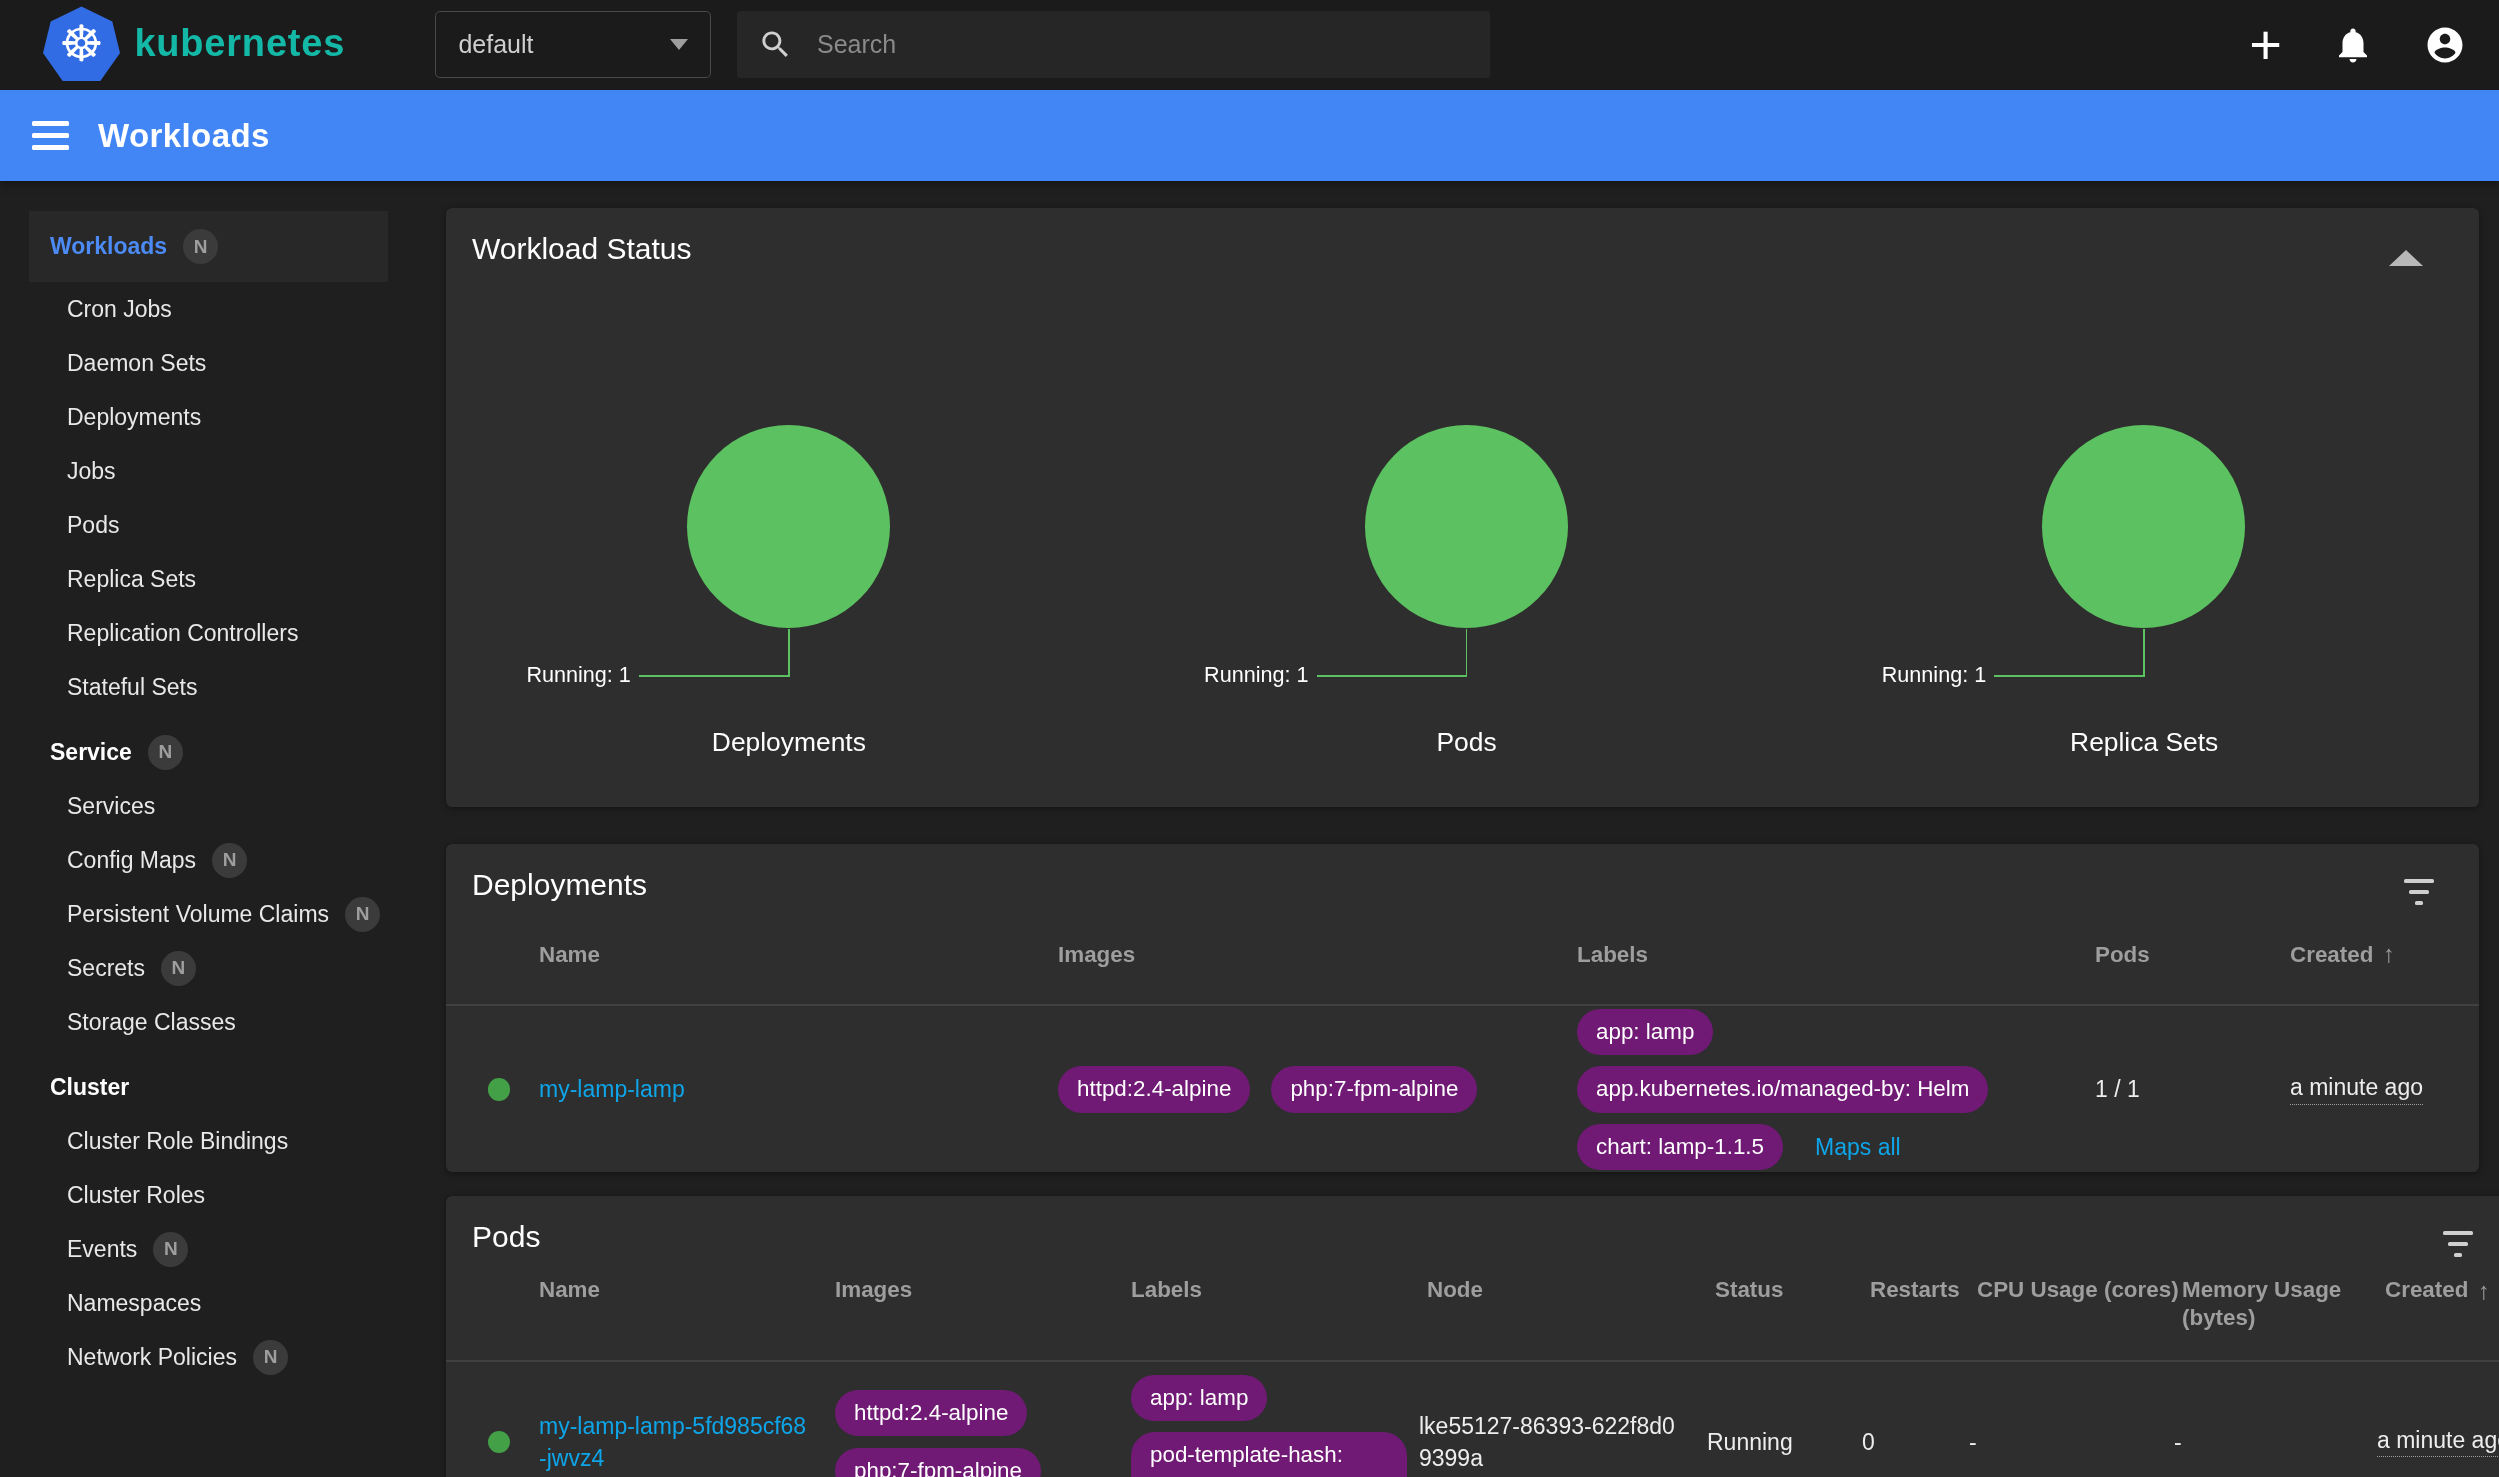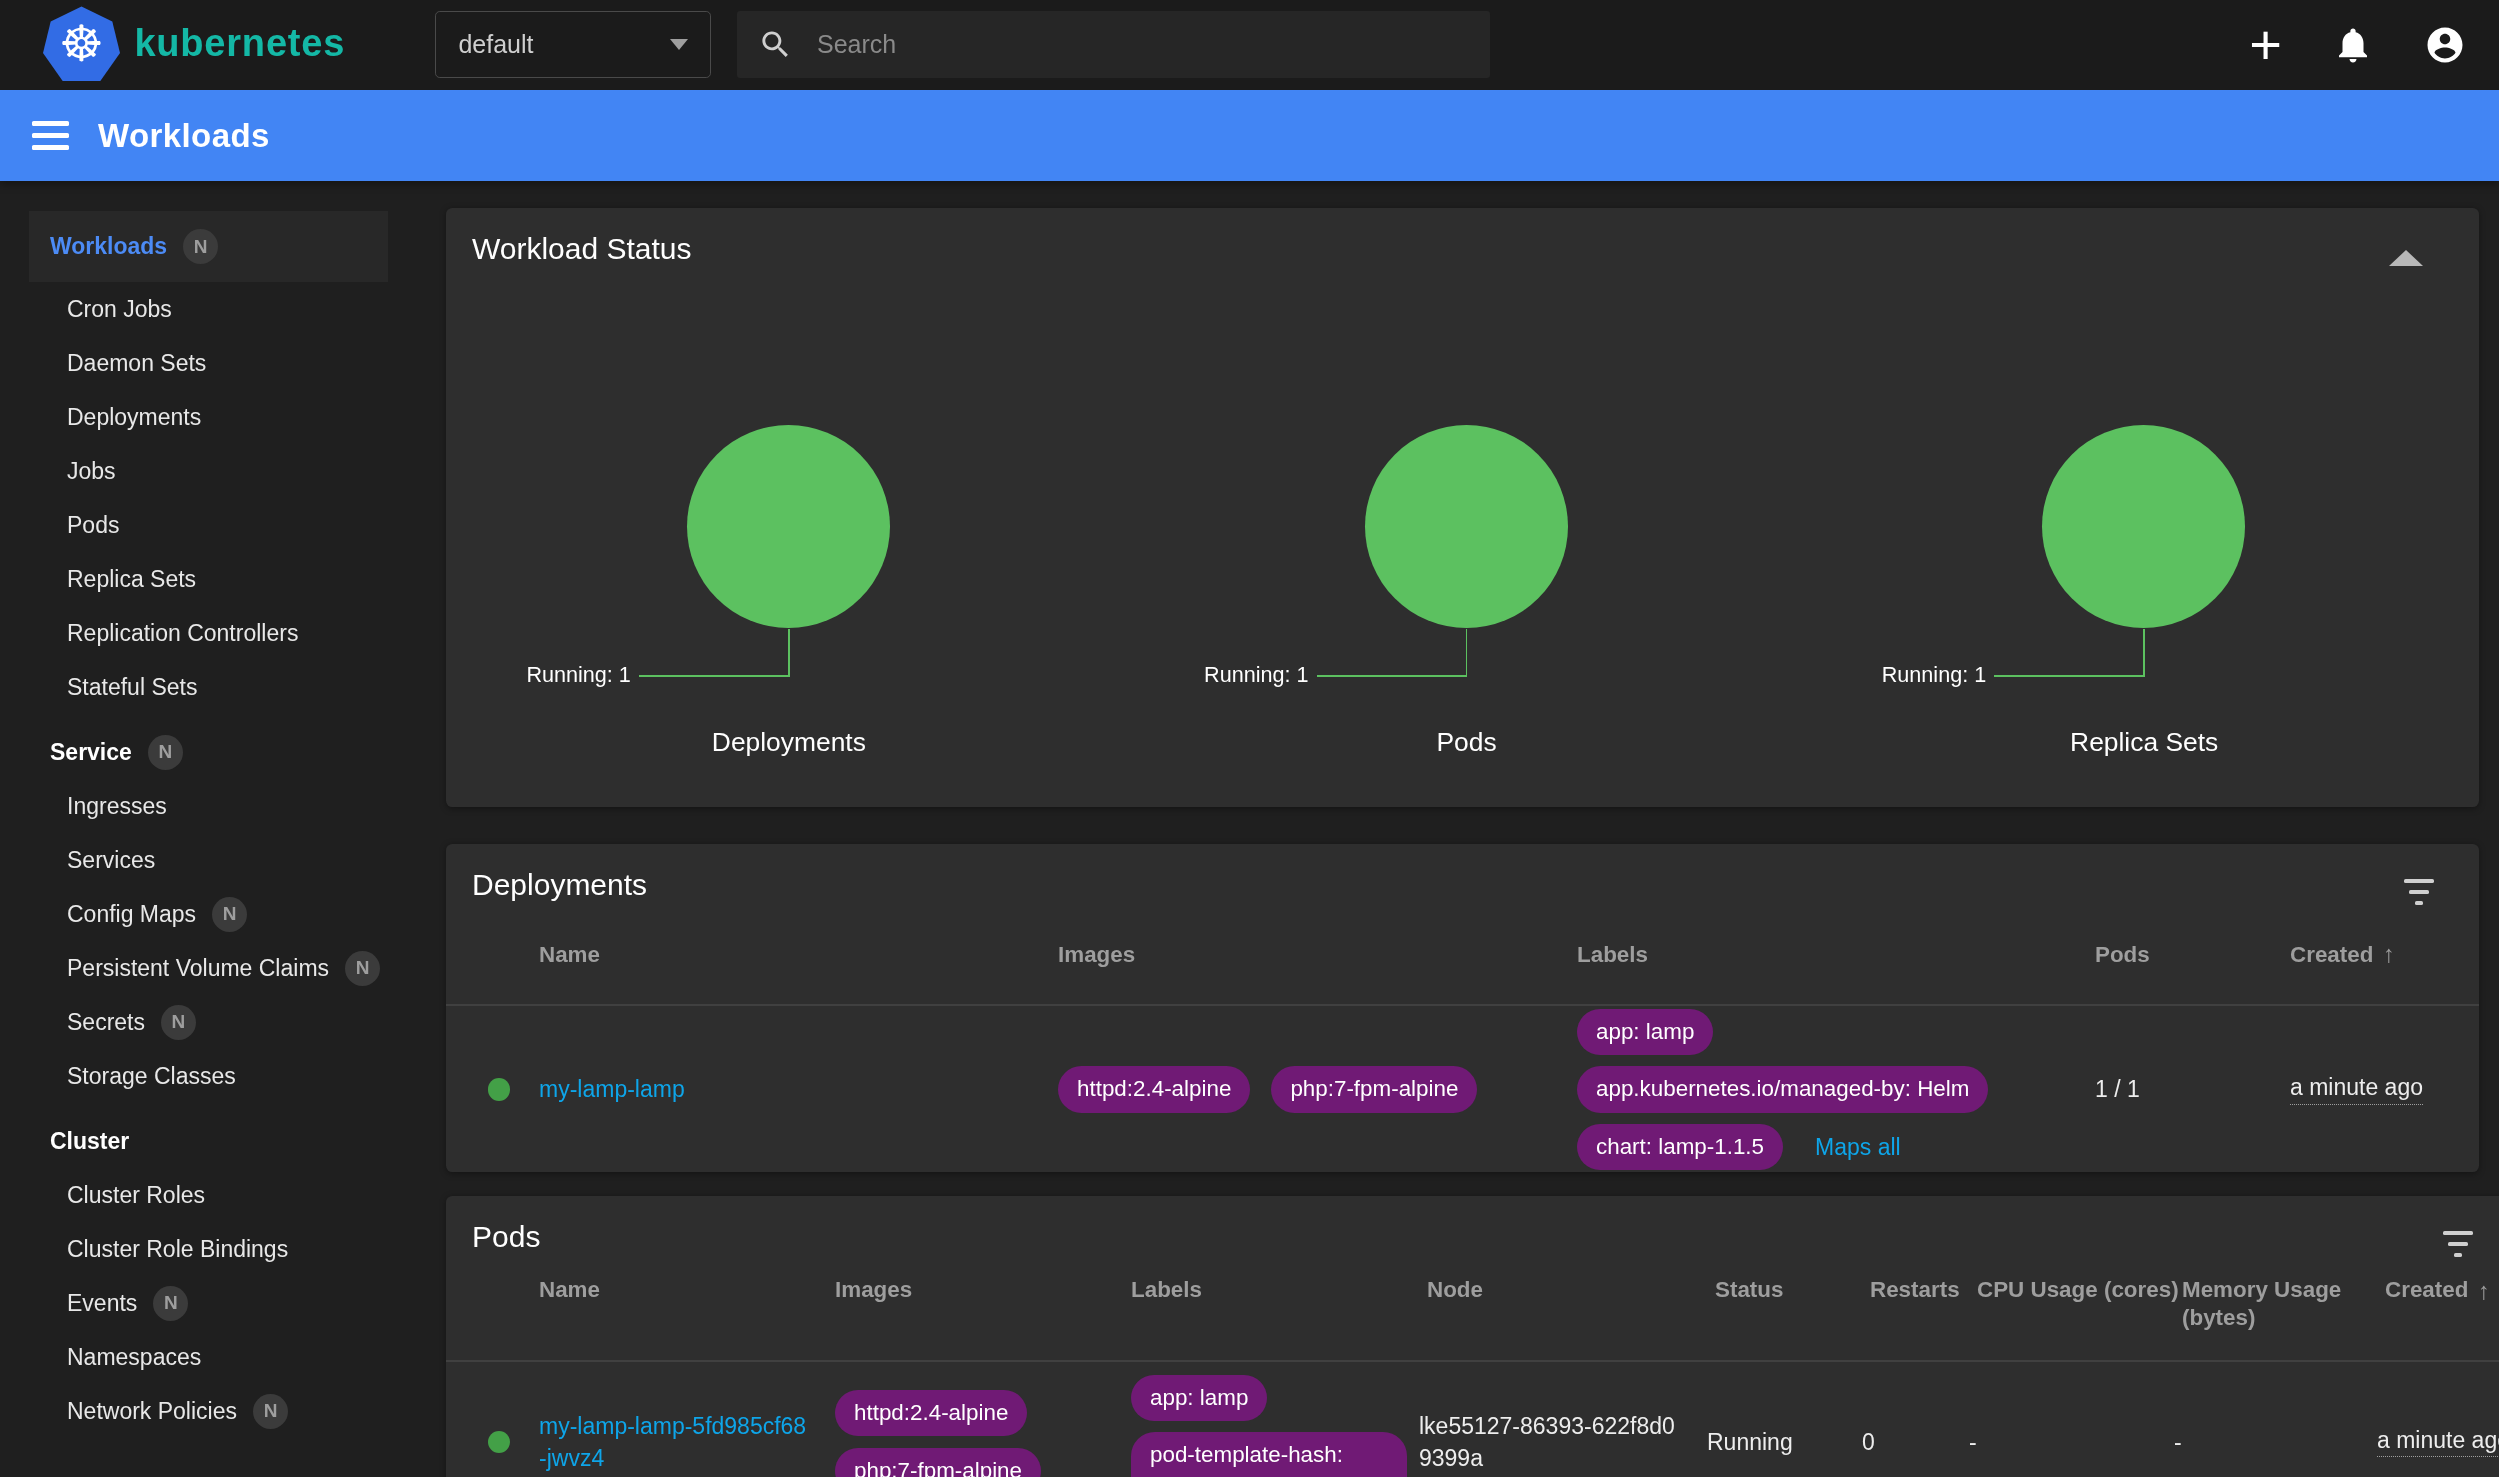--- a/index.html
+++ b/index.html
@@ -172,23 +172,20 @@
         <span>Replication Controllers</span>
       </div>
       <div class="side-item">
         <span>Stateful Sets</span>
       </div>
       <div class="side-section">
         <span>Service</span>
         <span class="nbadge">N</span>
       </div>
       <div class="side-item">
-        <span>Ingresses</span>
-      </div>
-      <div class="side-item">
         <span>Services</span>
       </div>
       <div class="side-item">
         <span>Config Maps</span>
         <span class="nbadge">N</span>
       </div>
       <div class="side-item">
         <span>Persistent Volume Claims</span>
         <span class="nbadge">N</span>
       </div>
@@ -196,24 +193,24 @@
         <span>Secrets</span>
         <span class="nbadge">N</span>
       </div>
       <div class="side-item">
         <span>Storage Classes</span>
       </div>
       <div class="side-section">
         <span>Cluster</span>
       </div>
       <div class="side-item">
+        <span>Cluster Role Bindings</span>
+      </div>
+      <div class="side-item">
         <span>Cluster Roles</span>
-      </div>
-      <div class="side-item">
-        <span>Cluster Role Bindings</span>
       </div>
       <div class="side-item">
         <span>Events</span>
         <span class="nbadge">N</span>
       </div>
       <div class="side-item">
         <span>Namespaces</span>
       </div>
       <div class="side-item">
         <span>Network Policies</span>

